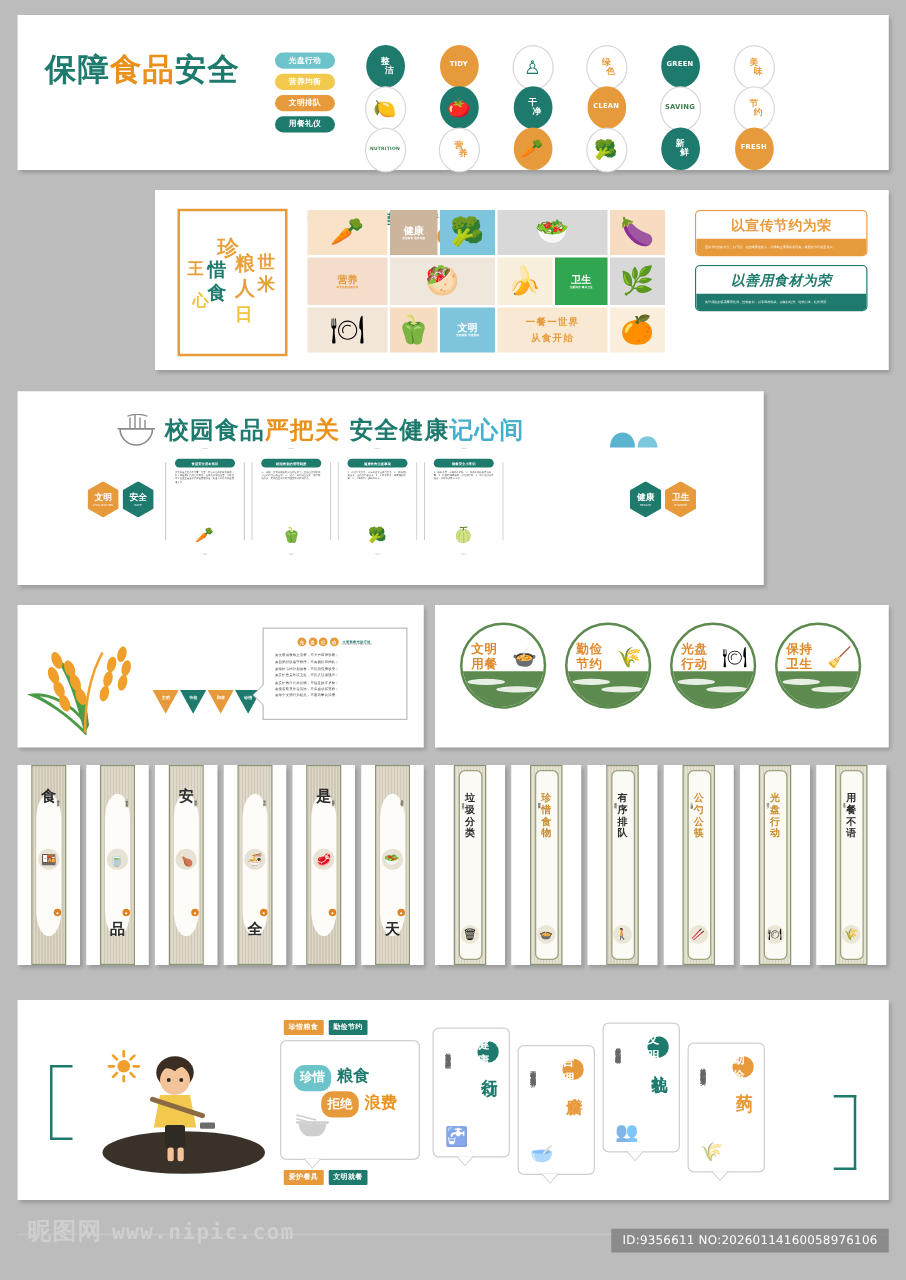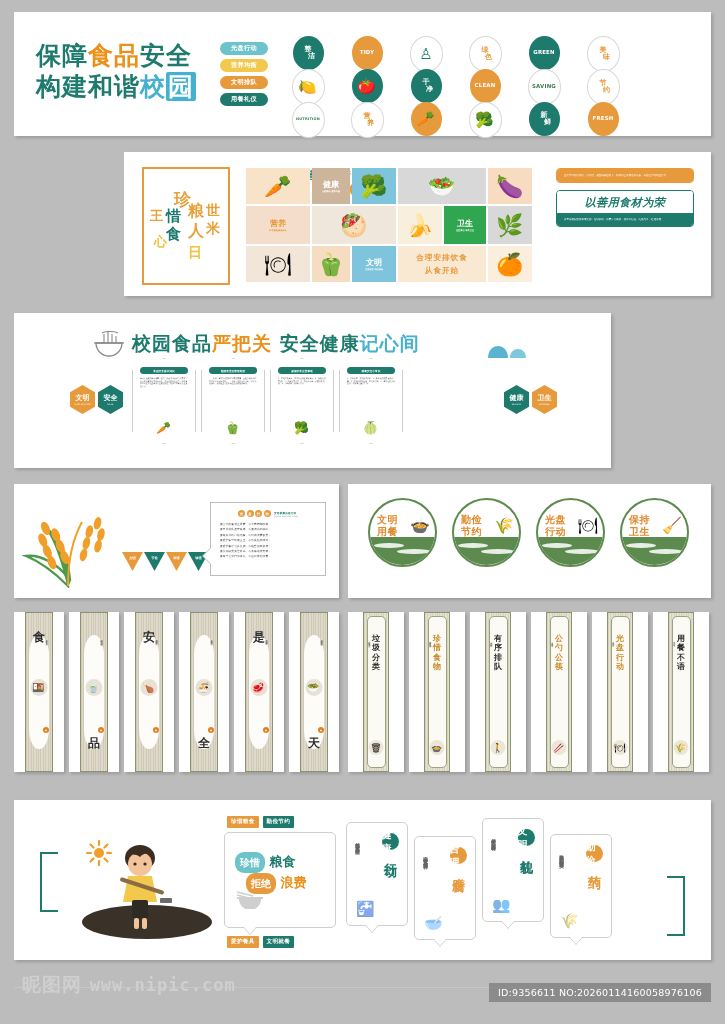--- a/index.html
+++ b/index.html
@@ -209,21 +209,20 @@
          font-size:9.5px;padding:4px 9px;letter-spacing:.2px;}
 </style>
 </head>
 <body>
 
 <div class="stage">
 
   <div class="panel shadow" id="p1">
     <div class="p1-title">
       <div class="p1-line cn"><span class="tg">保障</span><span class="to">食品</span><span class="tg">安全</span></div>
-      <div class="p1-line cn"><span class="tg">构建和谐</span><span class="tb">校</span><span class="box-b">园</span></div>
     </div>
     <div class="p1-pills" id="p1-pills">
         <div class="pill c1" style="background: rgb(108, 195, 201);">光盘行动</div>
         <div class="pill c2" style="background: rgb(242, 201, 76);">营养均衡</div>
         <div class="pill c3" style="background: rgb(231, 154, 60);">文明排队</div>
         <div class="pill c4" style="background: rgb(29, 122, 109);">用餐礼仪</div>
       </div>
     <div class="p1-grid" id="p1-grid">
         <div>
           <div class="badge fill-g">
@@ -409,30 +408,31 @@
           <div style="font-size: 22px;">🫑</div>
         </div>
         <div class="cell" style="background: rgb(127, 196, 221);">
           <div>
             <div class="ct cn" style="color: rgb(255, 255, 255);">文明</div>
             <div class="cs" style="color: rgb(255, 255, 255);">文明就餐 节俭惜福</div>
           </div>
         </div>
         <div class="cell" style="background: rgb(249, 233, 210); grid-column: span 2;">
           <div style="text-align: center;">
-            <div class="cn" style="font-size: 7.6px; color: rgb(231, 154, 60); line-height: 13px; letter-spacing: 1px;">合理安排饮食</div>
+            <div class="cn" style="font-size: 7.6px; color: rgb(231, 154, 60); line-height: 13px; letter-spacing: 1px;">一餐一世界</div>
             <div class="cn" style="font-size: 7.6px; color: rgb(231, 154, 60); line-height: 13px; letter-spacing: 1px;">从食开始</div>
           </div>
         </div>
         <div class="cell" style="background: rgb(251, 238, 220);">
           <div style="font-size: 22px;">🍊</div>
         </div>
       </div>
     <div class="rcards" id="rcards">
         <div class="rcard o">
+          <div class="rh cn">以宣传节约为荣</div>
           <div class="rb tiny">宣传节约的好作法、好习惯、要围绕身边的人，积极制止浪费粮食现象，做勤俭节约的宣传员。</div>
         </div>
         <div class="rcard g">
           <div class="rh cn">以善用食材为荣</div>
           <div class="rb tiny">食堂须搭配饭菜荤素比例，控制食材，以零库存购成，用餐好吃光、吃饱为准，杜绝浪费。</div>
         </div>
       </div>
   </div>
 
   <div class="panel shadow" id="p3">
@@ -796,21 +796,21 @@
     <div class="tagrow" style="left:213px;top:136px;" id="tags-bottom">
         <div class="tag o">爱护餐具</div>
         <div class="tag g">文明就餐</div>
       </div>
 
     <div class="c6" style="position:absolute;left:210px;top:32px;width:112px;height:96px;">
       <div class="zhenxi" style="margin-top:12px;margin-left:4px;">
         <span class="rnd">珍惜</span>
         <span class="tg">粮食</span>
       </div>
-      <div class="zhenxi" style="margin-left:15px;">
+      <div class="zhenxi" style="margin-left:26px;">
         <span class="rnd o">拒绝</span>
         <span class="to">浪费</span>
       </div>
       <div style="position:absolute;left:10px;bottom:14px;">
         <svg width="34" height="20" viewBox="0 0 34 20">
             <path d="M4 10h22a11 11 0 0 1-22 0z" fill="#cfcfcf"></path>
             <path d="M2 9h26" stroke="#cfcfcf" stroke-width="2"></path>
             <path d="M2 3l16 4M2 6l16 4" stroke="#cfcfcf" stroke-width="1.4"></path>
           </svg>
       </div>

